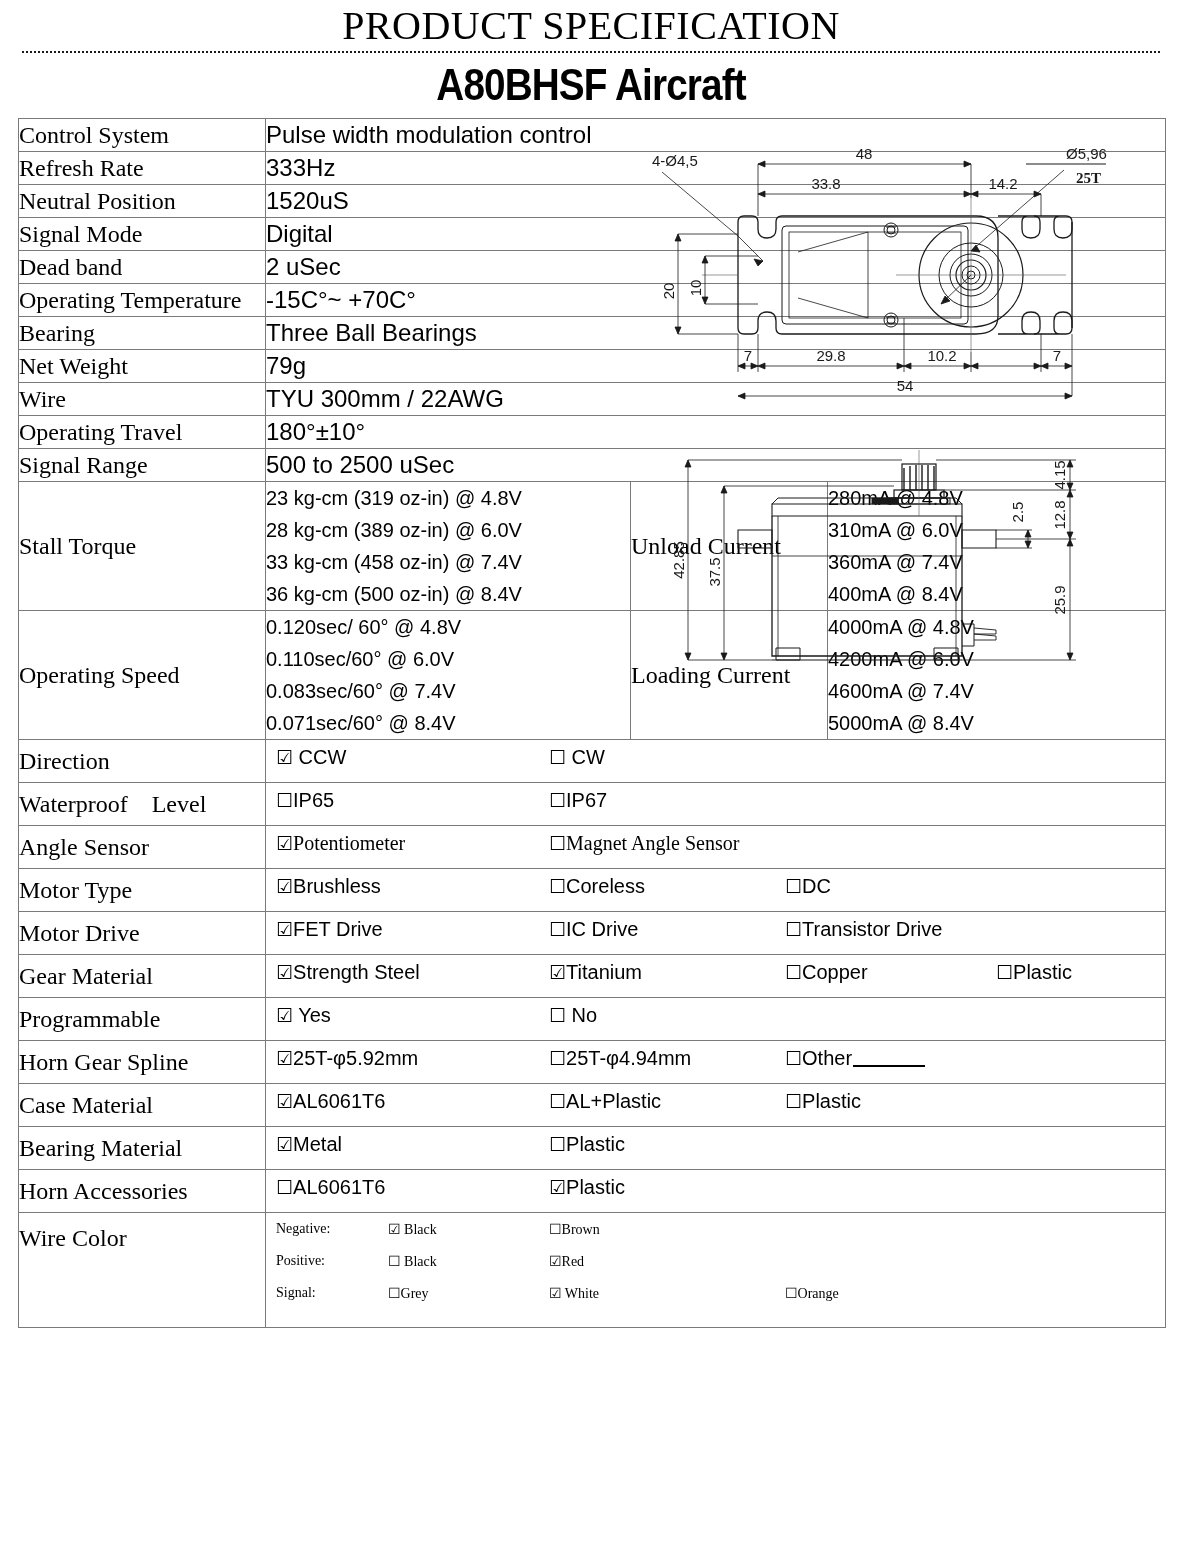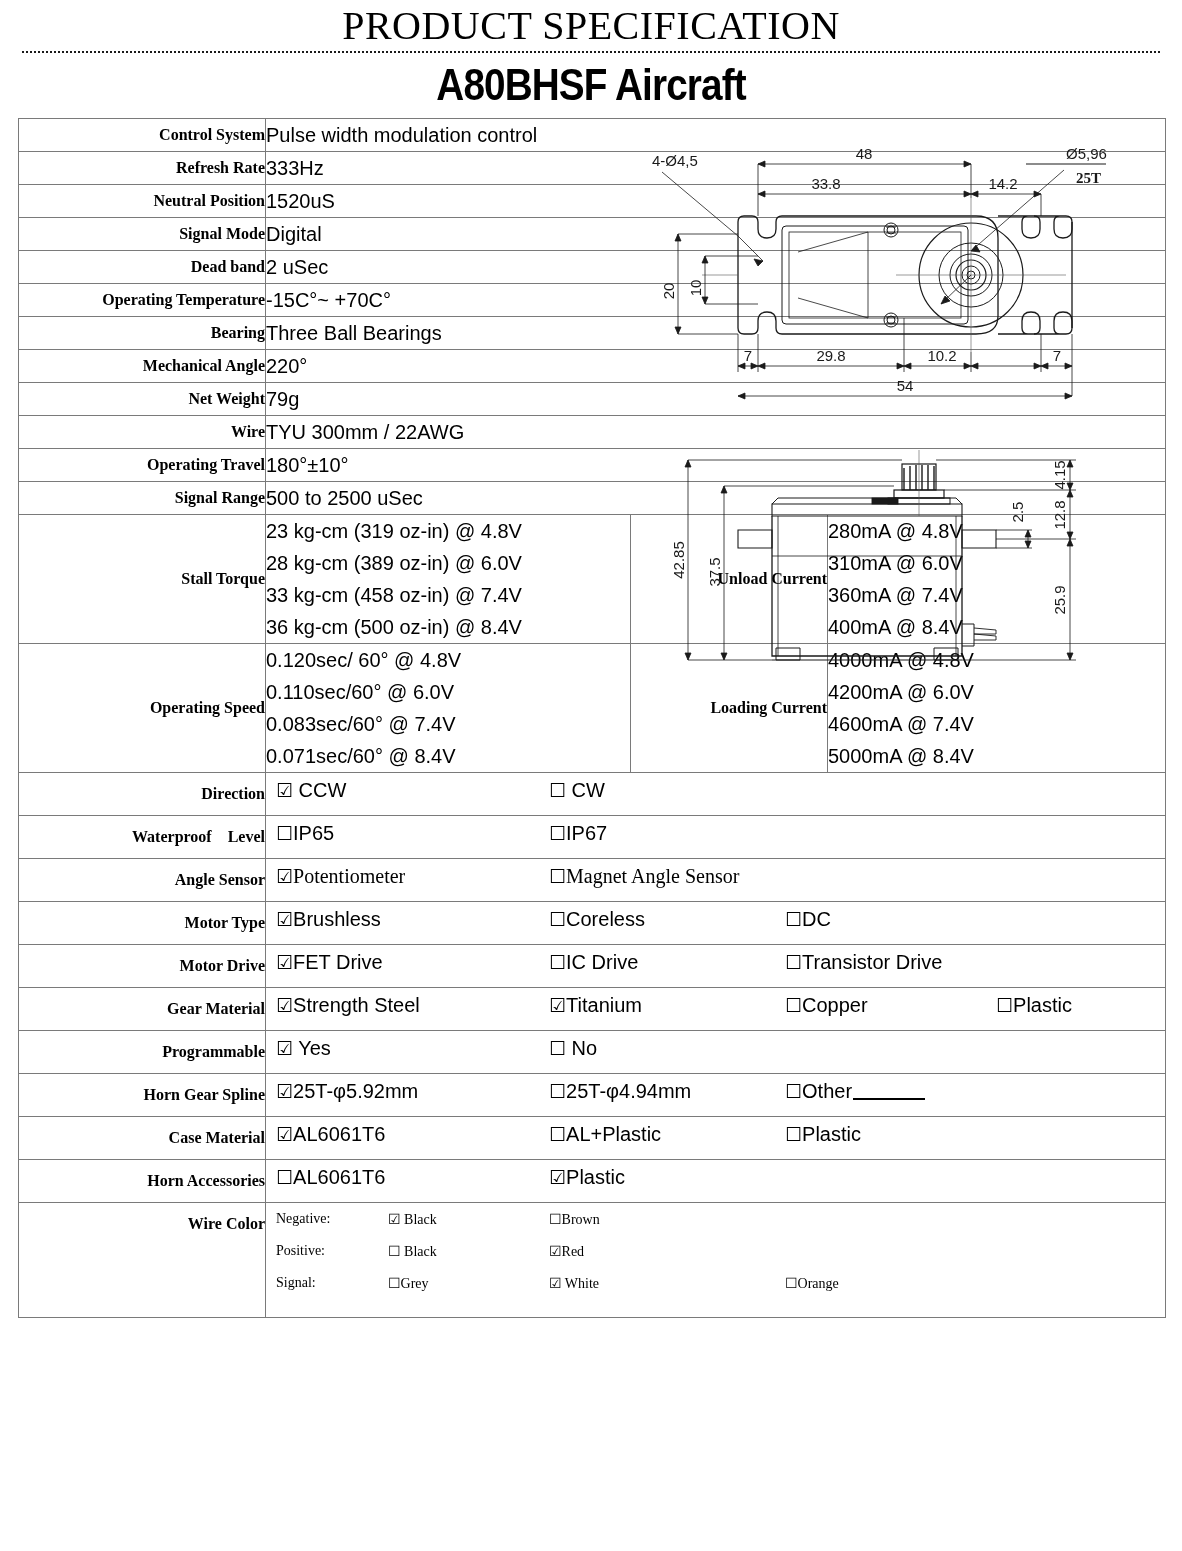--- a/index.html
+++ b/index.html
@@ -39,29 +39,28 @@
     border-collapse:collapse;
     table-layout:fixed;
   }
   .tbl td{
     border:1px solid #7a7a7a;
     vertical-align:middle;
     padding:0;
   }
   .lbl{
     font-family:"Liberation Serif",serif;
-    font-weight:bold;
-    font-size:16px;
+    font-weight:normal;
+    font-size:24px;
     padding:5px 0 5px 14px;
     white-space:nowrap;
-    text-align:right;
   }
   .val{
     font-family:"Liberation Sans",sans-serif;
-    font-size:20px;
+    font-size:24px;
     padding:6px 0 6px 10px;
   }
   .r-short td{height:32px;}
 
   
   .stack{padding:8px 0 8px 10px;font-size:20px;}
   .stack div{line-height:32px;white-space:nowrap;}
 
   
   .cbrow{
@@ -123,24 +122,20 @@
         </tr>
         <tr class="r-short">
           <td class="lbl">Operating Temperature</td>
           <td class="val" colspan="3">-15C°~ +70C°</td>
         </tr>
         <tr class="r-short">
           <td class="lbl">Bearing</td>
           <td class="val" colspan="3">Three Ball Bearings</td>
         </tr>
         <tr class="r-short">
-          <td class="lbl">Mechanical Angle</td>
-          <td class="val" colspan="3">220°</td>
-        </tr>
-        <tr class="r-short">
           <td class="lbl">Net Weight</td>
           <td class="val" colspan="3">79g</td>
         </tr>
         <tr class="r-short">
           <td class="lbl">Wire</td>
           <td class="val" colspan="3">TYU 300mm / 22AWG</td>
         </tr>
         <tr class="r-short">
           <td class="lbl">Operating Travel</td>
           <td class="val" colspan="3">180°±10°</td>
@@ -258,20 +253,29 @@
             </div>
           </td>
         </tr>
         <tr>
           <td class="lbl">Case Material</td>
           <td colspan="3">
             <div class="cbrow">
               <span class="cb" style="left:10px"><span class="bx">☑</span><span>AL6061T6</span></span>
               <span class="cb" style="left:283px"><span class="bx">☐</span><span>AL+Plastic</span></span>
               <span class="cb" style="left:519px"><span class="bx">☐</span><span>Plastic</span></span>
+            </div>
+          </td>
+        </tr>
+        <tr>
+          <td class="lbl">Bearing Material</td>
+          <td colspan="3">
+            <div class="cbrow">
+              <span class="cb" style="left:10px"><span class="bx">☑</span><span>Metal</span></span>
+              <span class="cb" style="left:283px"><span class="bx">☐</span><span>Plastic</span></span>
             </div>
           </td>
         </tr>
         <tr>
           <td class="lbl">Horn Accessories</td>
           <td colspan="3">
             <div class="cbrow">
               <span class="cb" style="left:10px"><span class="bx">☐</span><span>AL6061T6</span></span>
               <span class="cb" style="left:283px"><span class="bx">☑</span><span>Plastic</span></span>
             </div>

